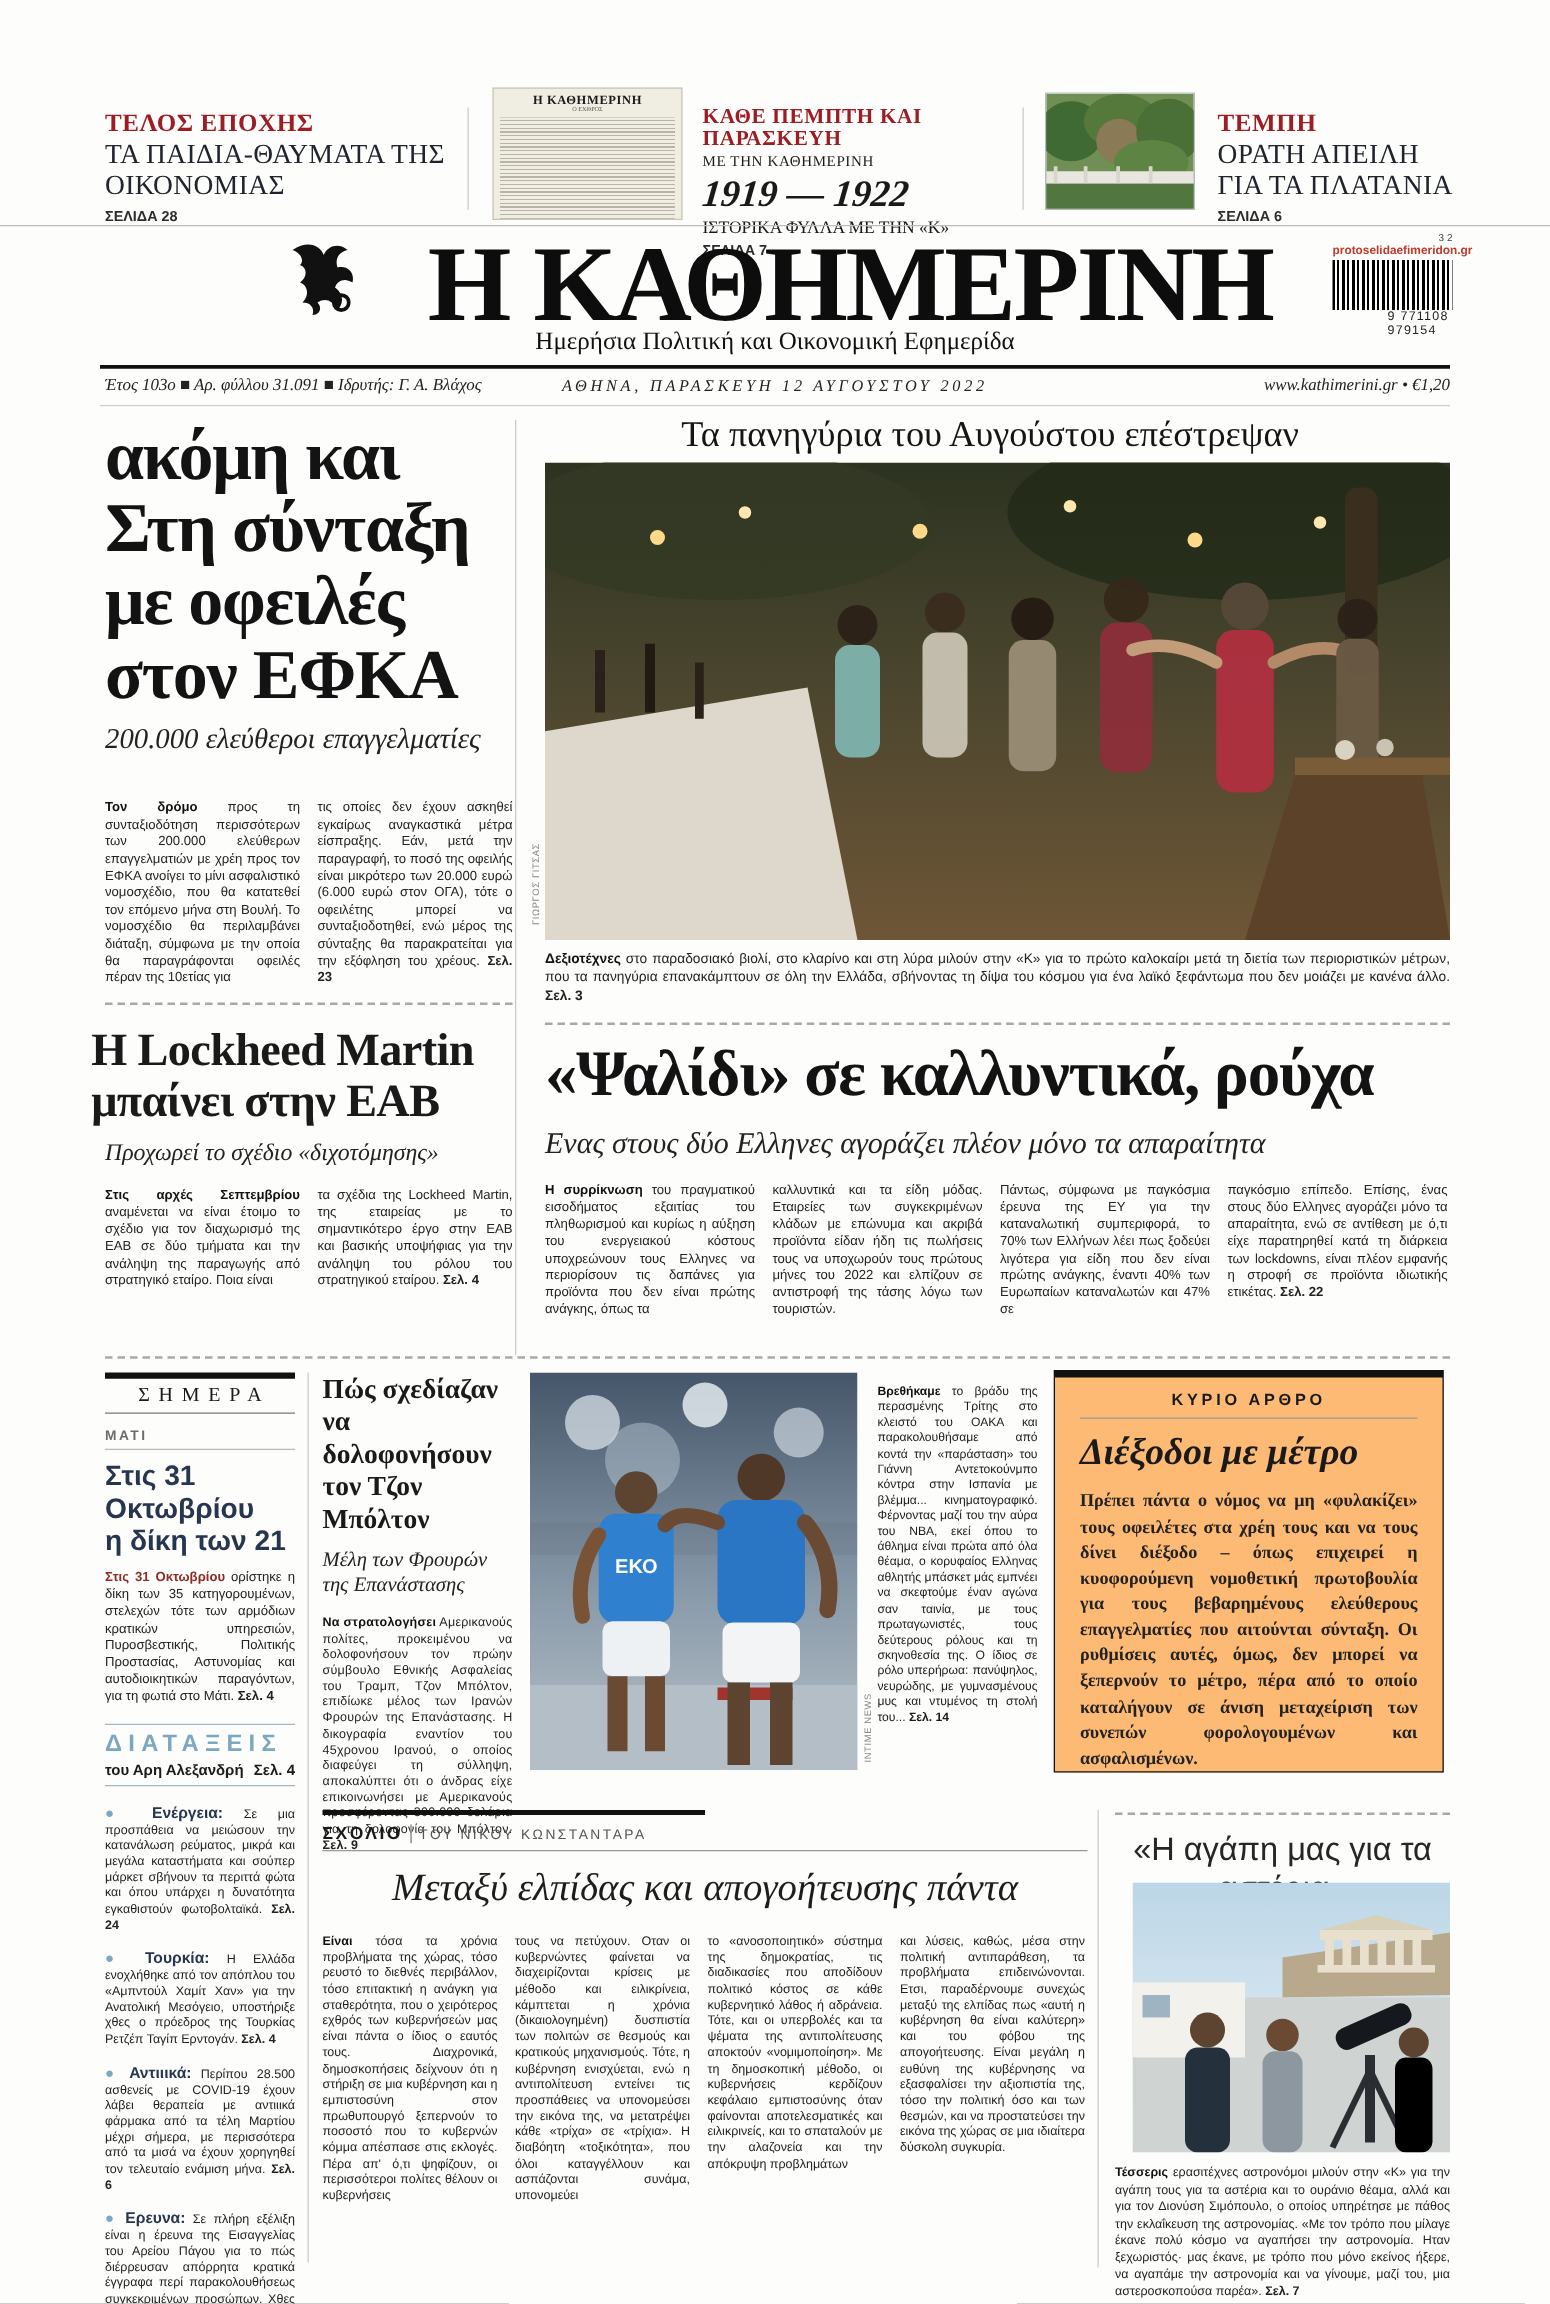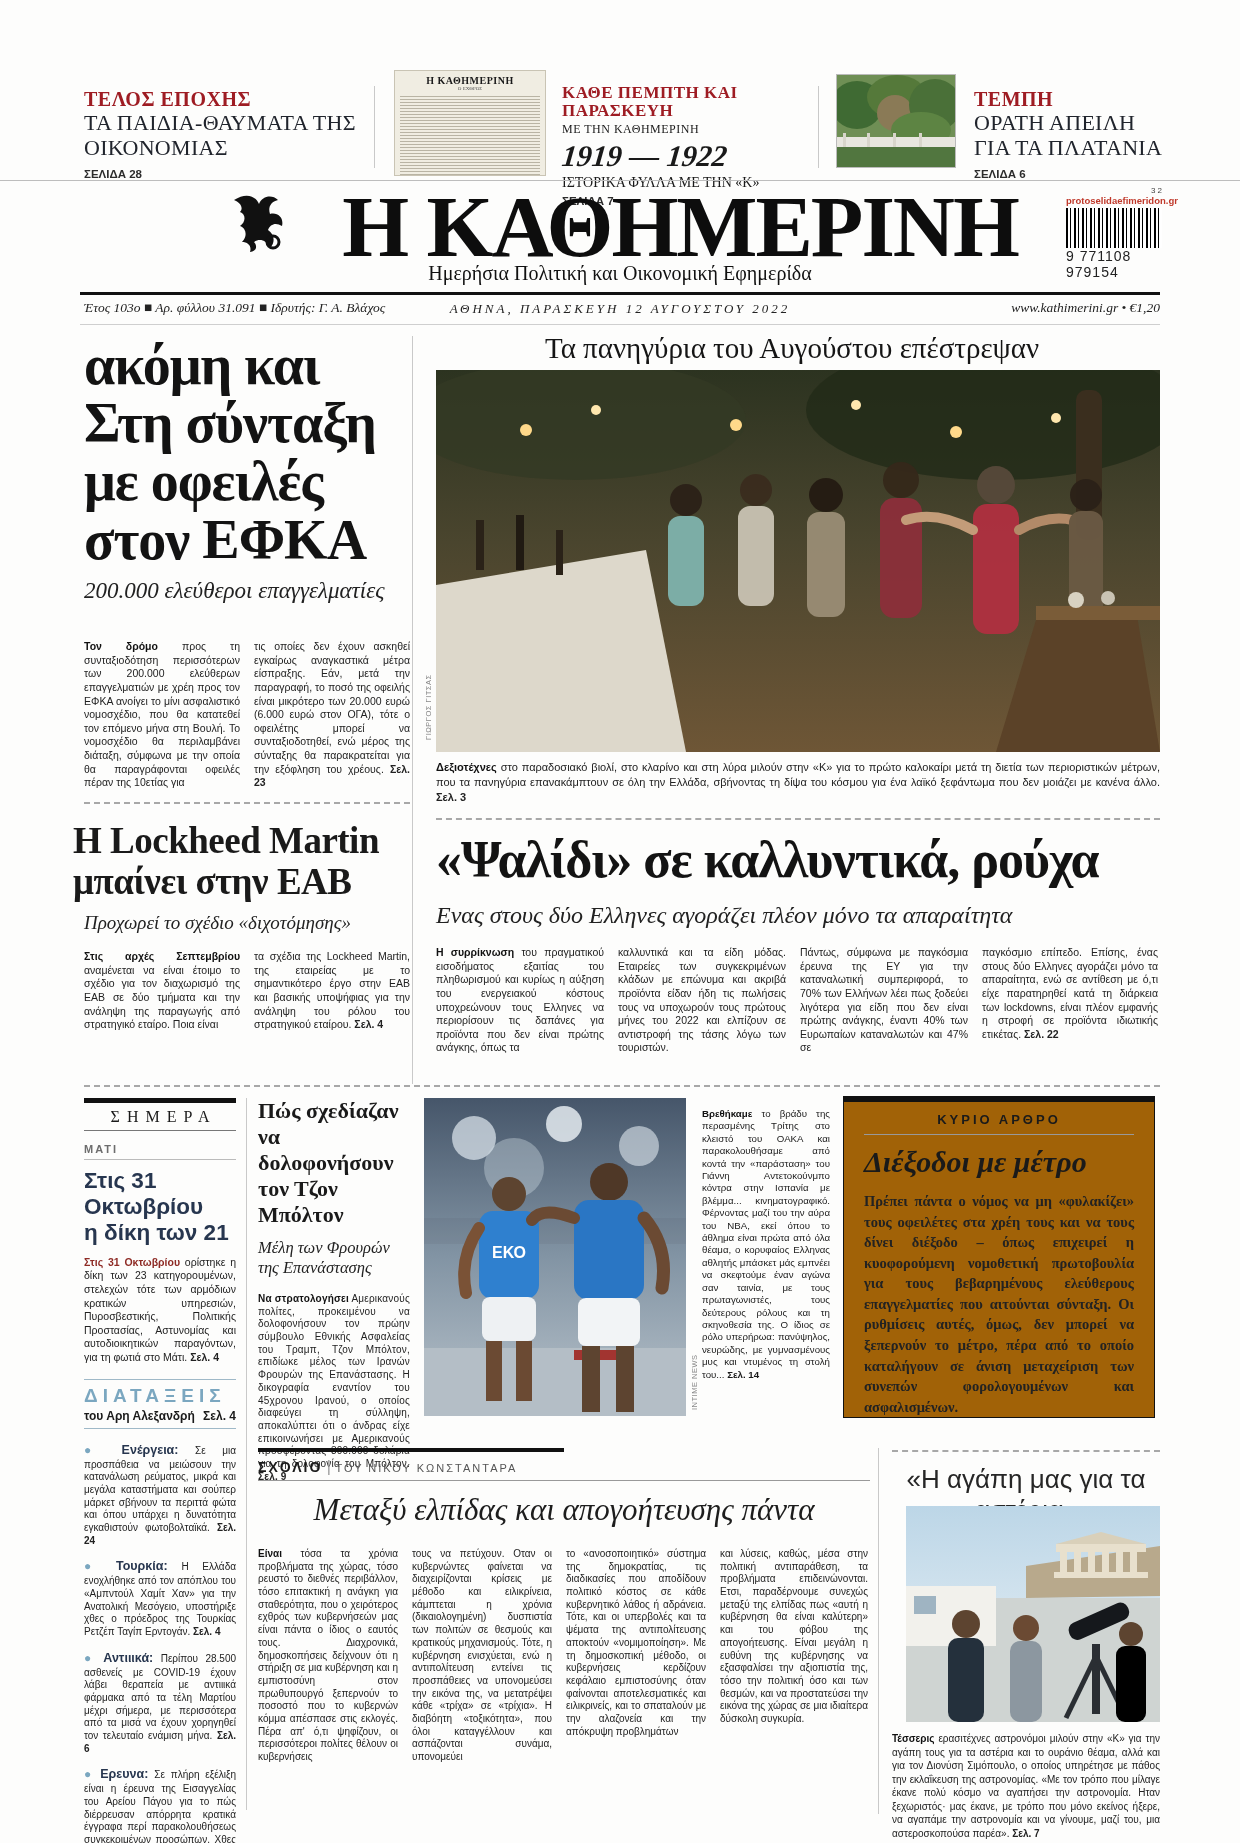--- a/index.html
+++ b/index.html
@@ -24,21 +24,21 @@
   .dl-c{font-size:13px;letter-spacing:3px;color:#222;font-style:italic;}
   .h-lead{font-size:56px;line-height:1.04;font-weight:bold;letter-spacing:-1px;color:#131313;}
   .deck{font-style:italic;color:#222;}
   .btxt{font-size:10.5px;line-height:1.3;color:#222;}
   .bxs{font-size:10px;line-height:1.27;color:#222;}
   .lead-w{font-weight:bold;color:#111;}
   .cap{font-size:11px;line-height:1.35;color:#222;}
   .credit{font-size:7.5px;color:#888;letter-spacing:.5px;writing-mode:vertical-rl;transform:rotate(180deg);}
   .sb-label{font-weight:bold;color:#27364f;font-size:12.5px;}
   .bullet{color:#7ba7c0;font-size:12px;}
-  .box{border:1.5px solid #111;border-top:6px solid #111;background:#a16207;}
+  .box{border:1.5px solid #111;border-top:6px solid #111;background:#fdba74;}
   img,svg{display:block;}
 </style>
 </head>
 <body>
 
 <div class="sheet">
 
   <div class="abs" style="left:84px;top:88px;width:280px;">
     <div class="kicker-sm red serif">ΤΕΛΟΣ ΕΠΟΧΗΣ</div>
     <div class="promo-title serif">ΤΑ ΠΑΙΔΙΑ-ΘΑΥΜΑΤΑ ΤΗΣ ΟΙΚΟΝΟΜΙΑΣ</div>
@@ -87,21 +87,21 @@
   <svg class="abs" style="left:226px;top:190px;" width="66" height="66" viewBox="0 0 66 66">
     <path fill="#111" d="M8 10 C20 2 30 6 33 14 C36 6 46 4 52 10 C44 12 42 18 44 24 C52 22 58 28 56 36 C50 32 44 34 42 40 C48 44 50 52 44 58 C40 50 34 48 28 52 C32 56 30 62 24 62 C26 56 22 52 16 52 C22 46 20 38 14 36 C20 32 20 24 14 22 C18 18 14 12 8 10 Z"></path>
     <circle cx="47" cy="52" r="6" fill="none" stroke="#111" stroke-width="3"></circle>
   </svg>
   <div class="abs masthead serif" style="left:300px;top:184px;width:760px;text-align:center;">Η ΚΑΘΗΜΕΡΙΝΗ</div>
 
   <div class="abs" style="left:1066px;top:186px;width:96px;">
     <div style="font-size:8px;color:#444;text-align:right;">3 2</div>
     <div style="font-size:9.5px;color:#c0392b;font-weight:bold;">protoselidaefimeridon.gr</div>
     <div style="margin-top:2px;height:40px;background:repeating-linear-gradient(90deg,#000 0 2px,#fff 2px 4px,#000 4px 5px,#fff 5px 8px);"></div>
-    <div style="font-size:14px;letter-spacing:1px;color:#222;">9 771108 979154</div>
+    <div style="font-size:10px;letter-spacing:1px;color:#222;margin-left:44px;">9 771108 979154</div>
   </div>
 
   <div class="abs subtitle serif" style="left:0;top:262px;width:1240px;text-align:center;">Ημερήσια Πολιτική και Οικονομική Εφημερίδα</div>
   <div class="hr-thick" style="left:80px;top:292px;width:1080px;"></div>
   <div class="abs dl serif" style="left:84px;top:300px;">Έτος 103ο ■ Αρ. φύλλου 31.091 ■ Ιδρυτής: Γ. Α. Βλάχος</div>
   <div class="abs dl-c serif" style="left:370px;top:301px;width:500px;text-align:center;">ΑΘΗΝΑ, ΠΑΡΑΣΚΕΥΗ 12 ΑΥΓΟΥΣΤΟΥ 2022</div>
   <div class="abs dl serif" style="left:940px;top:300px;width:220px;text-align:right;">www.kathimerini.gr • €1,20</div>
   <div class="hr" style="left:80px;top:324px;width:1080px;"></div>
 
   <div class="vr" style="left:412px;top:336px;height:748px;"></div>
@@ -212,21 +212,21 @@
     <div style="height:5px;background:#111;"></div>
     <div class="serif" style="text-align:center;font-size:16px;letter-spacing:7px;padding:5px 0 4px 7px;">ΣΗΜΕΡΑ</div>
     <div style="height:1px;background:#777;"></div>
     <div style="font-size:11px;font-weight:bold;letter-spacing:2px;color:#6d6d6d;margin-top:12px;">ΜΑΤΙ</div>
     <div style="height:1px;background:#bbb;margin-top:4px;"></div>
     <div class="navy" style="font-size:22.5px;font-weight:bold;line-height:1.15;margin-top:8px;">
       <div>Στις 31 Οκτωβρίου</div>
       <div>η δίκη των 21</div>
     </div>
     <p class="btxt just" style="margin:10px 0 0;">
-      <b style="color:#8e2b25;">Στις 31 Οκτωβρίου</b> <span>ορίστηκε η δίκη των 23 κατηγορουμένων, στελεχών τότε των αρμόδιων κρατικών υπηρεσιών, Πυροσβεστικής, Πολιτικής Προστασίας, Αστυνομίας και αυτοδιοικητικών παραγόντων, για τη φωτιά στο Μάτι.</span> <span class="pg">Σελ. 4</span>
+      <b style="color:#8e2b25;">Στις 31 Οκτωβρίου</b> <span>ορίστηκε η δίκη των 35 κατηγορουμένων, στελεχών τότε των αρμόδιων κρατικών υπηρεσιών, Πυροσβεστικής, Πολιτικής Προστασίας, Αστυνομίας και αυτοδιοικητικών παραγόντων, για τη φωτιά στο Μάτι.</span> <span class="pg">Σελ. 4</span>
     </p>
     <div style="height:1px;background:#9fb9c8;margin-top:14px;"></div>
     <div style="font-size:19px;font-weight:bold;letter-spacing:5px;color:#7ba7c0;padding:5px 0 2px;">ΔΙΑΤΑΞΕΙΣ</div>
     <div style="display:flex;justify-content:space-between;font-size:12px;">
       <b>του Αρη Αλεξανδρή</b>
       <b>Σελ. 4</b>
     </div>
     <div style="height:1px;background:#9fb9c8;margin-top:5px;"></div>
 
     <p class="bxs just" style="margin:14px 0 0;">

